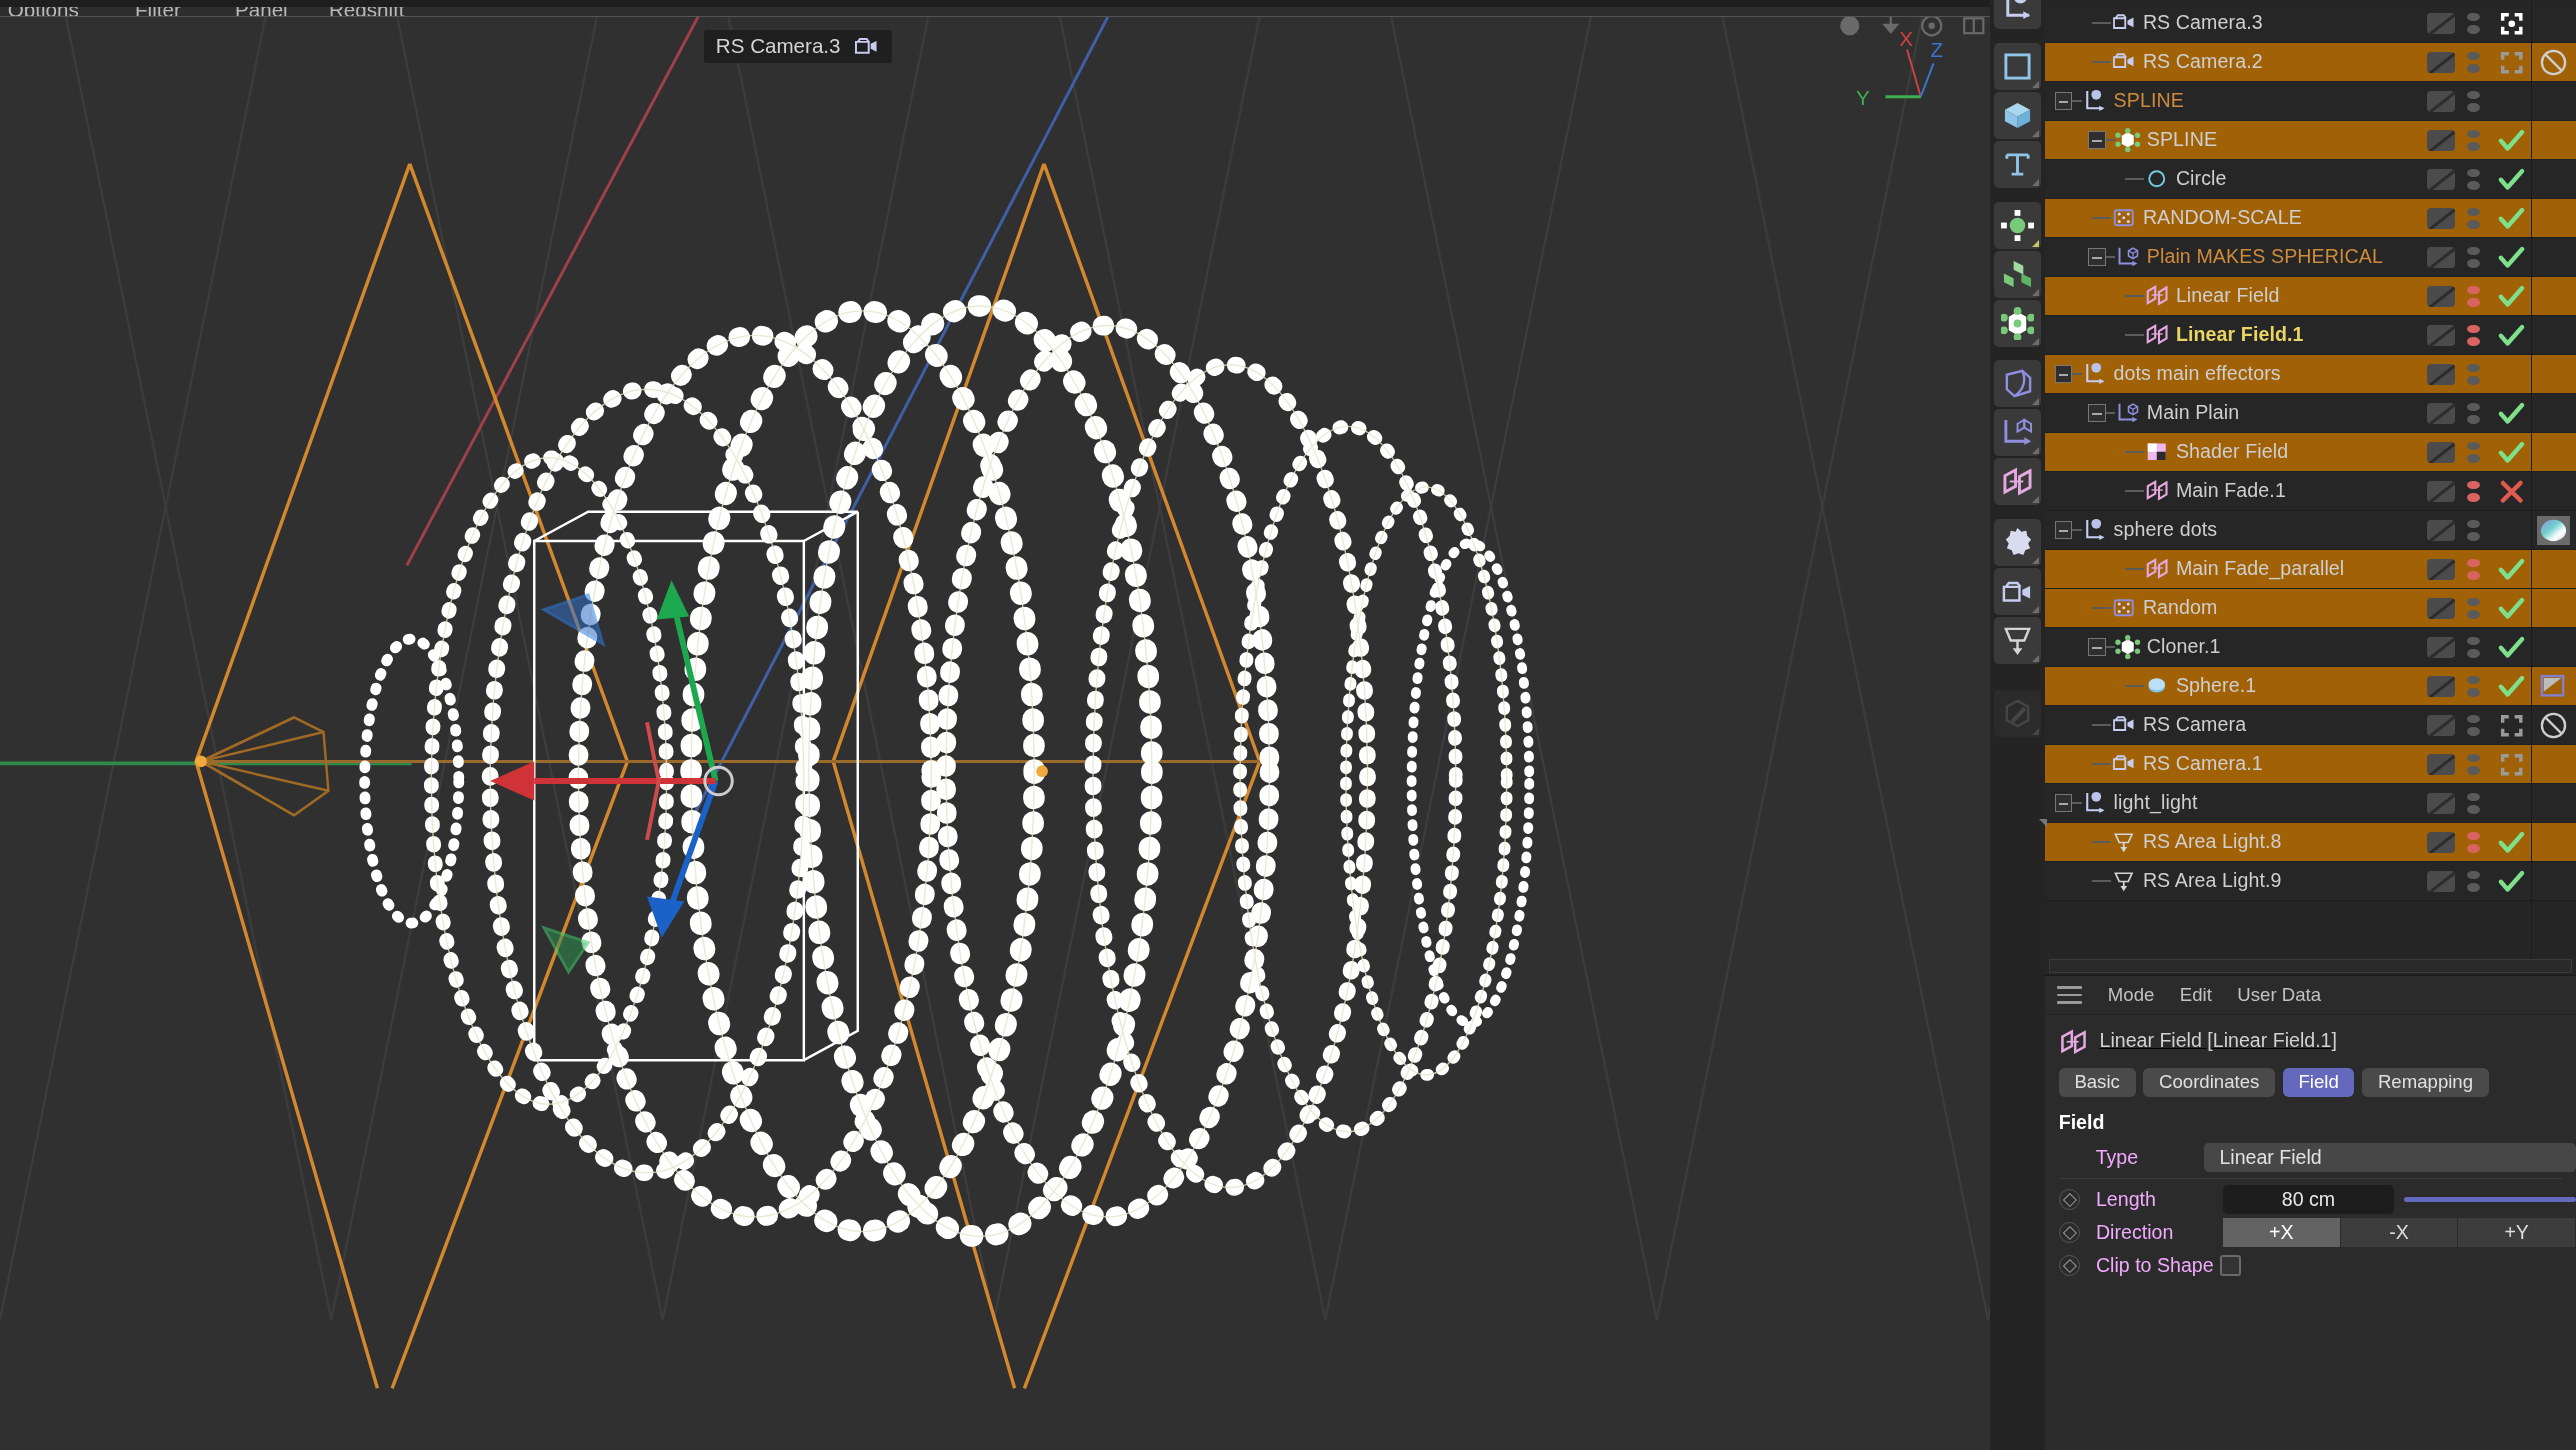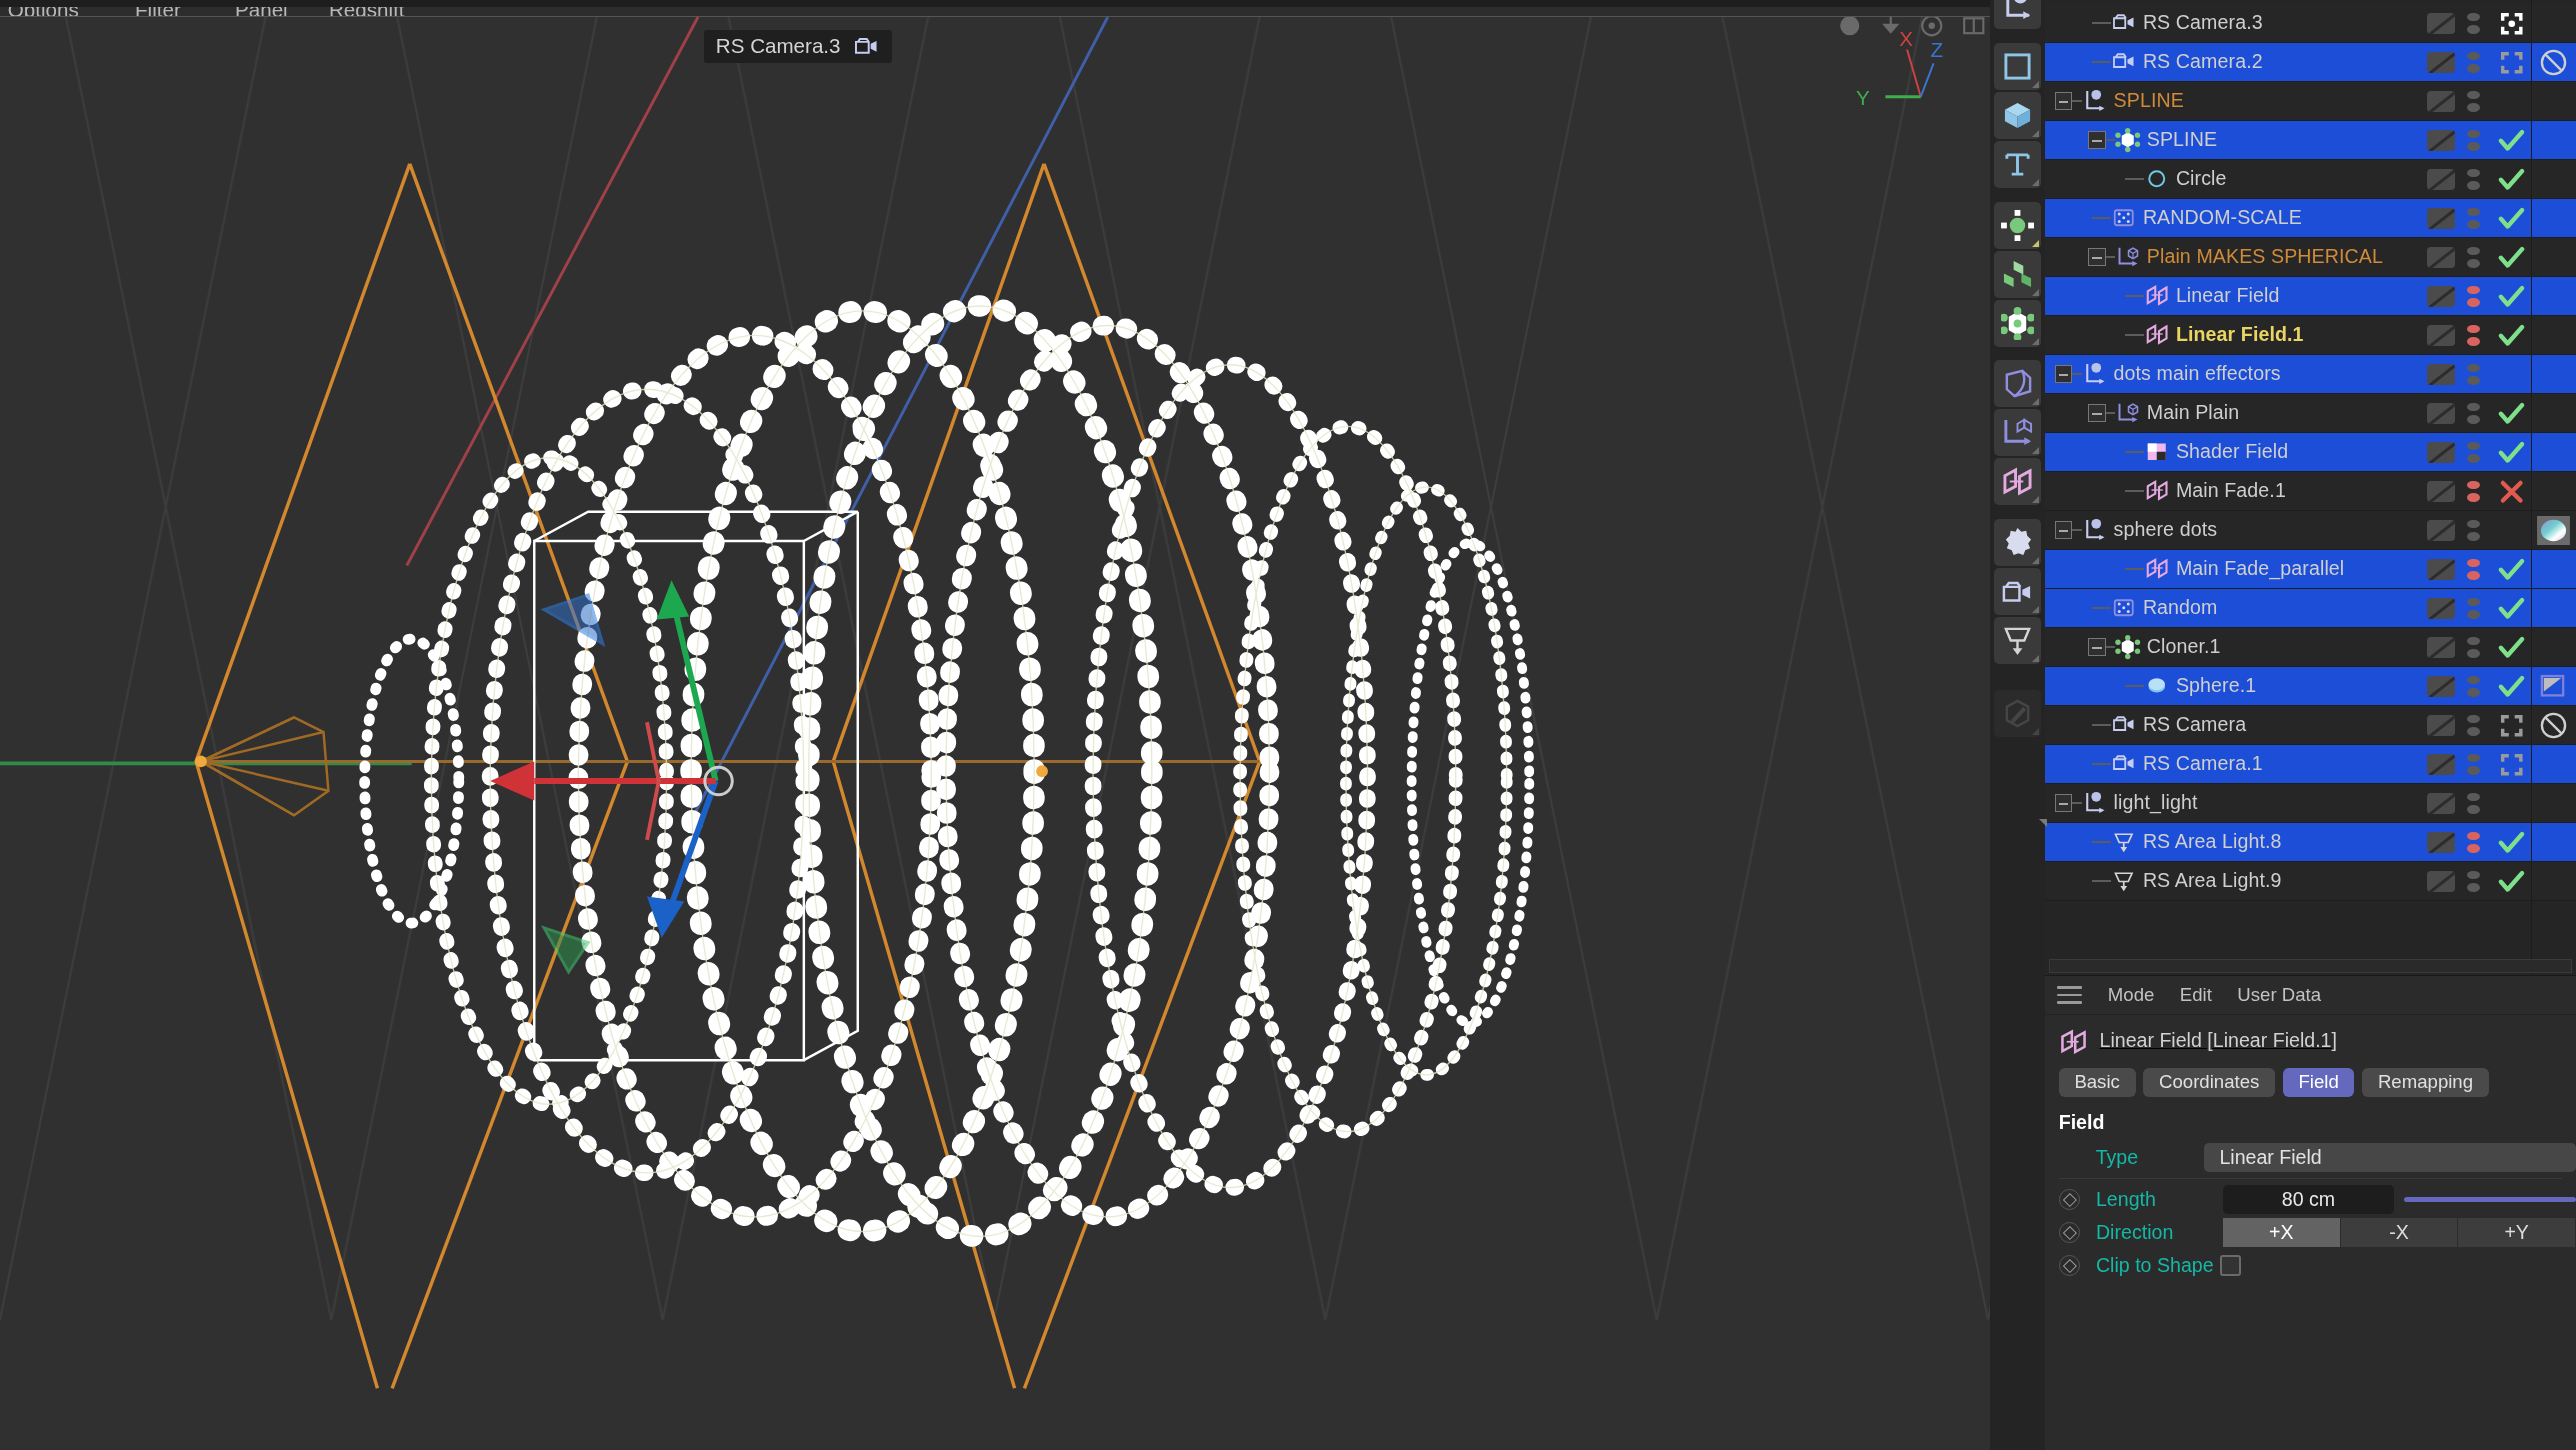--- a/index.html
+++ b/index.html
@@ -68,21 +68,21 @@
   
   .objmgr {
     position: absolute; left: 2045px; top: 0; width: 531px; height: 975px;
     background: #252525;
   }
   .om-list { position: absolute; left: 0; top: 0; right: 0; top: 3.9px; }
   .om-row {
     position: relative; height: 39px; display: flex; align-items: center;
     background: #262626; border-bottom: 1px solid #1e1e1e;
   }
-  .om-row.alt { background: #1d4ed8; align-items: center; }
+  .om-row.alt { background: #a16207; align-items: center; }
   .om-row .tree {
     position: relative; flex: 0 0 auto; height: 39px;
     display: flex; align-items: center;
   }
   .om-expander {
     width: 17.6px; height: 17.6px; border: 1px solid #777; background: #2f2f2f;
     position: relative; margin-left: 2px; flex: none;
   }
   .om-expander:after {
     content: ""; position: absolute; left: 2.9px; top: 7.8px; width: 9.8px; height: 2px; background: #aaa;
@@ -144,21 +144,21 @@
     white-space: nowrap;
   }
   .am-pill.sel { background: #6469bd; color: #fff; }
   .am-section { font-size: 19.6px; color: #ffffff; font-weight: bold; padding: 13.7px 0 7.8px 13.7px; }
   .am-proprow { display: flex; align-items: center; height: 33px; padding-left: 13.7px; gap: 0; }
   .am-key {
     width: 21.6px; height: 21.6px; border: 1px solid #575757; border-radius: 50%;
     display: flex; align-items: center; justify-content: center; flex: none;
   }
   .am-key i { display: block; width: 9.8px; height: 9.8px; border: 1px solid #9a9a9a; transform: rotate(45deg); }
-  .am-plabel { font-size: 19.6px; color: #14b8a6; margin-left: 15.7px; width: 127px; flex: none; }
+  .am-plabel { font-size: 19.6px; color: #f0abfc; margin-left: 15.7px; width: 127px; flex: none; }
   .am-combo {
     height: 29px; background: #474747; border-radius: 4.9px; flex: 1;
     display: flex; align-items: center; padding-left: 15.7px;
     font-size: 19.6px; color: #e2e2e2; margin-right: 0;
   }
   .am-num {
     height: 29px; width: 171px; background: #1d1d1d; border-radius: 4.9px;
     display: flex; align-items: center; justify-content: center;
     font-size: 19.6px; color: #eaeaea; flex: none;
   }

